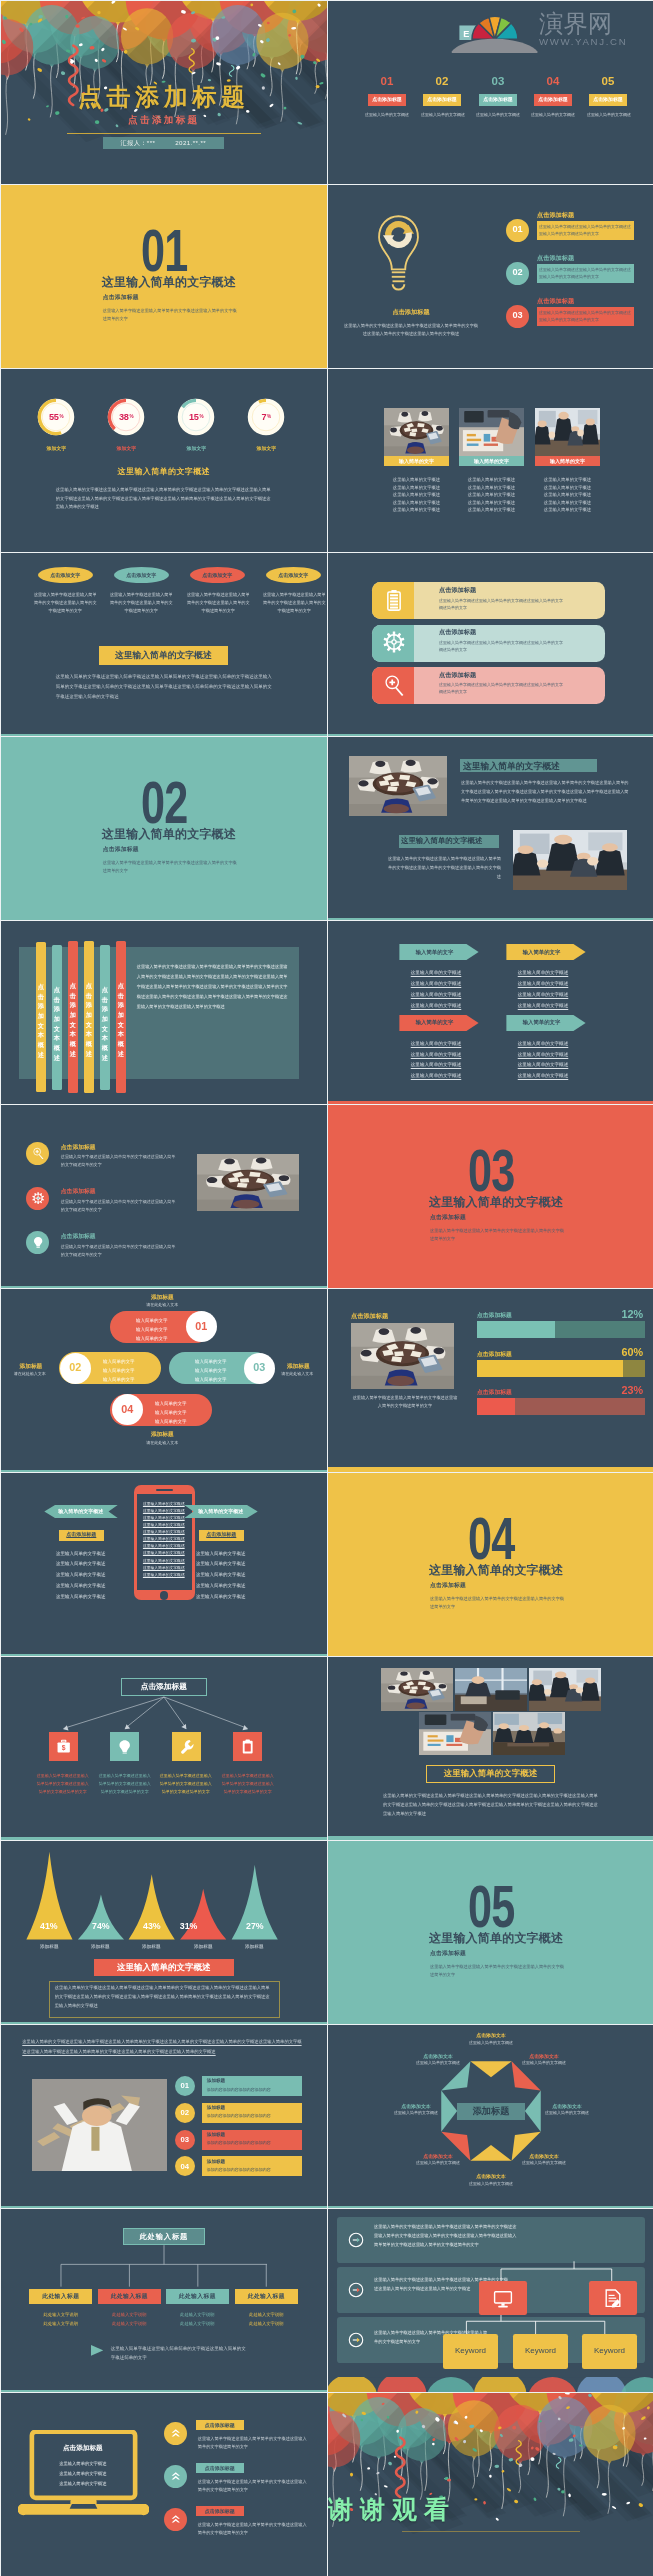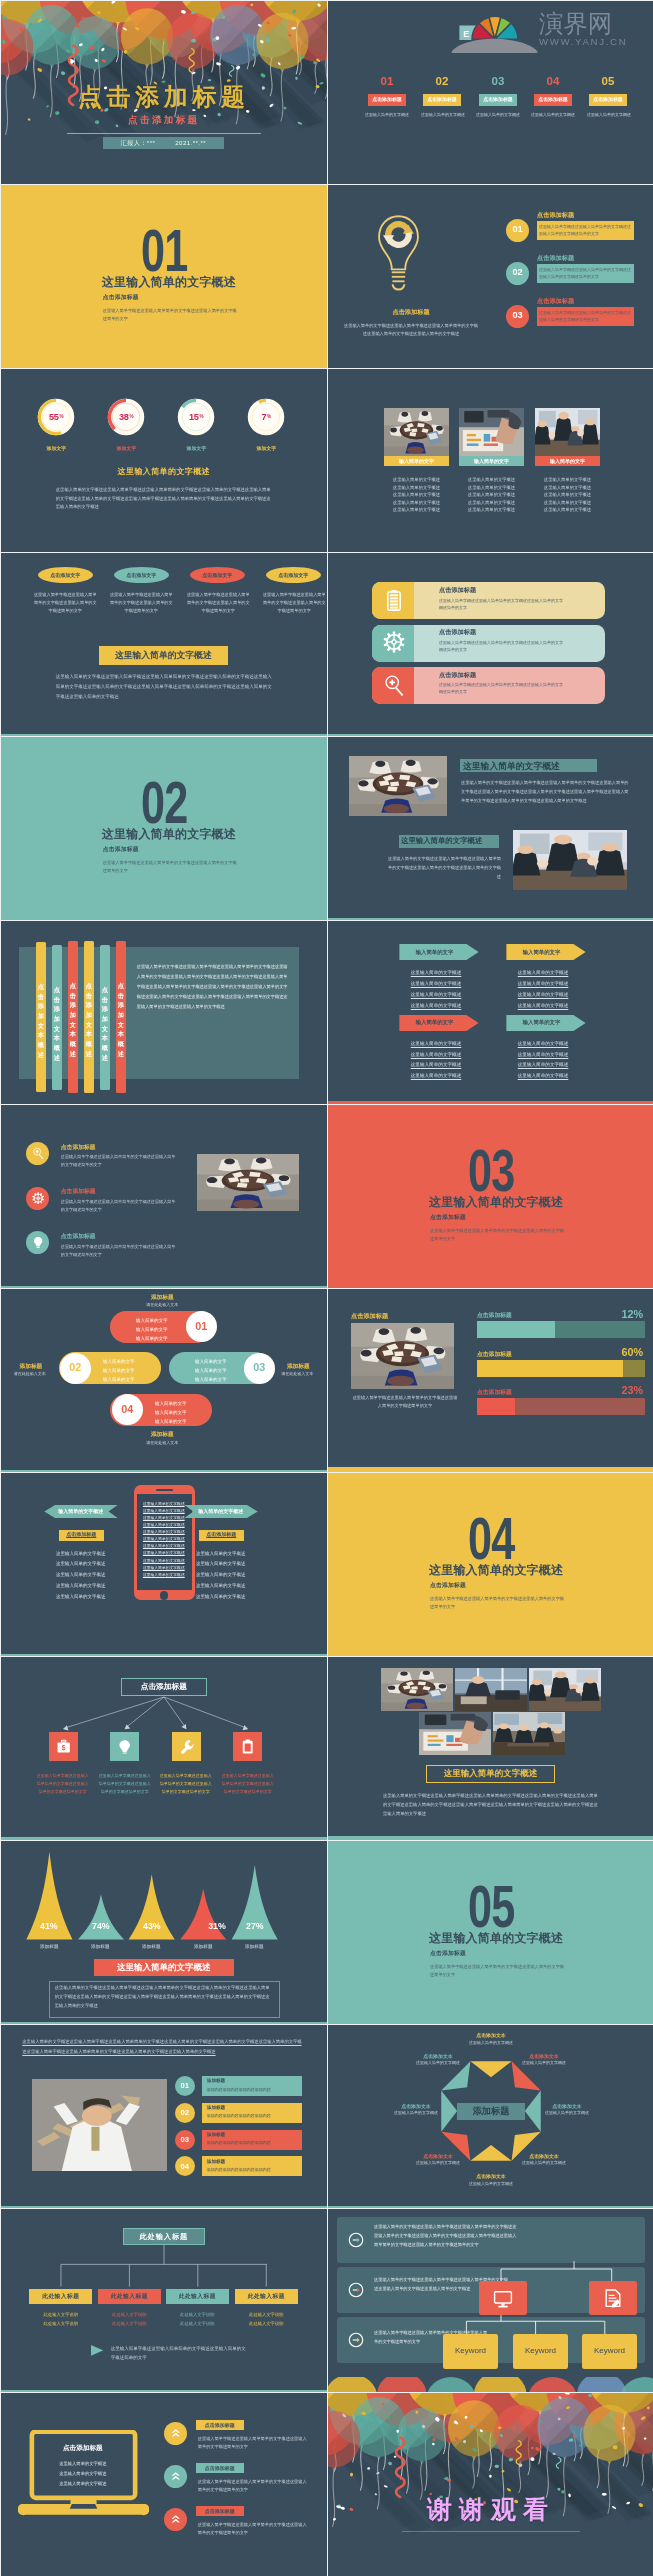--- a/index.html
+++ b/index.html
@@ -1508,21 +1508,21 @@
         <path d="M166 128 C 183.4 102.605, 191 75.517, 196 43.349999999999994 C 201 75.517, 208.6 102.605, 226 128 Z" fill="#edc23f"></path>
         <path d="M233 128 C 250.4 108.185, 258 87.04899999999999, 263 61.94999999999999 C 268 87.04899999999999, 275.6 108.185, 293 128 Z" fill="#ec5a4d"></path>
         <path d="M300 128 C 317.4 98.885, 325 67.82900000000001, 330 30.950000000000003 C 335 67.82900000000001, 342.6 98.885, 360 128 Z" fill="#7ac1b4"></path>
       </svg>
       <div class="a" style="left:25px;top:80px;width:46px;text-align:center;font:bold 8.8px 'Liberation Sans',sans-serif;color:#fff">41%</div>
       <div class="a" style="left:24px;top:103px;width:49px;text-align:center;font:4.6px 'DejaVu Sans',sans-serif;color:#dbe2e7">添加标题</div>
       <div class="a" style="left:77px;top:80px;width:46px;text-align:center;font:bold 8.8px 'Liberation Sans',sans-serif;color:#fff">74%</div>
       <div class="a" style="left:75px;top:103px;width:49px;text-align:center;font:4.6px 'DejaVu Sans',sans-serif;color:#dbe2e7">添加标题</div>
       <div class="a" style="left:128px;top:80px;width:46px;text-align:center;font:bold 8.8px 'Liberation Sans',sans-serif;color:#fff">43%</div>
       <div class="a" style="left:126px;top:103px;width:49px;text-align:center;font:4.6px 'DejaVu Sans',sans-serif;color:#dbe2e7">添加标题</div>
-      <div class="a" style="left:179px;top:80px;width:46px;text-align:right;font:bold 8.8px 'Liberation Sans',sans-serif;color:#fff">31%</div>
+      <div class="a" style="left:179px;top:80px;width:46px;text-align:left;font:bold 8.8px 'Liberation Sans',sans-serif;color:#fff">31%</div>
       <div class="a" style="left:178px;top:103px;width:49px;text-align:center;font:4.6px 'DejaVu Sans',sans-serif;color:#dbe2e7">添加标题</div>
       <div class="a" style="left:231px;top:80px;width:46px;text-align:center;font:bold 8.8px 'Liberation Sans',sans-serif;color:#fff">27%</div>
       <div class="a" style="left:229px;top:103px;width:49px;text-align:center;font:4.6px 'DejaVu Sans',sans-serif;color:#dbe2e7">添加标题</div>
       <div class="a" style="left:93px;top:118px;width:140px;height:17px;background:#e9614e"></div>
       <div class="a" style="left:93px;top:121px;width:140px;text-align:center;font:bold 8.5px 'DejaVu Sans',sans-serif;color:#fff">这里输入简单的文字概述</div>
       <div class="a" style="left:48px;top:140px;width:231px;height:37px;border:0.8px solid #9a8f4a"></div>
       <div class="a" style="left:54px;top:143px;width:218px;font:4.3px 'DejaVu Sans',sans-serif;color:#cdd5db;line-height:2.05">这里输入简单的文字概述这里输入简单字概述这里输入简单简单的文字概述这里输入简单的文字概述这里输入简单的文字概述这里输入简单的文字概述这里输入简单字概述这里输入简单简单的文字概述这里输入简单的文字概述这里输入简单的文字概述</div>
       <div class="a" style="left:0;top:181px;width:326px;height:1.5px;background:#79bdb2"></div>
     </div>
     <div class="slide" style="left:0.8px;top:2025px;background:#394d5d">
@@ -2144,17 +2144,17 @@
           <ellipse cx="316.2" cy="61.2" rx="3.1" ry="2.2" fill="#6fb6ab" transform="rotate(-15 316.2 61.2)"></ellipse>
           <ellipse cx="390.5" cy="143.1" rx="2.6" ry="1.4" fill="#ffffff" transform="rotate(-21 390.5 143.1)"></ellipse>
           <ellipse cx="64.9" cy="104.2" rx="2.2" ry="1.4" fill="#c7cbd2" transform="rotate(-24 64.9 104.2)"></ellipse>
           <ellipse cx="328.8" cy="68.3" rx="2.5" ry="1.3" fill="#4caf86" transform="rotate(11 328.8 68.3)"></ellipse>
           <ellipse cx="99.6" cy="71.1" rx="2.2" ry="1.9" fill="#4caf86" transform="rotate(-29 99.6 71.1)"></ellipse>
           <ellipse cx="227.6" cy="101.9" rx="1.9" ry="1.5" fill="#e9b930" transform="rotate(-29 227.6 101.9)"></ellipse>
           <ellipse cx="211.2" cy="108.2" rx="1.7" ry="2.0" fill="#ffffff" transform="rotate(-7 211.2 108.2)"></ellipse>
           <ellipse cx="416.6" cy="19.2" rx="1.8" ry="2.1" fill="#e9b930" transform="rotate(39 416.6 19.2)"></ellipse>
         </g>
       </svg>
-      <div class="a" style="left:0;top:100px;width:326px;text-align:center;font:bold 25px 'DejaVu Sans',sans-serif;color:#f0abfc;letter-spacing:7px;text-shadow:0 0.8px 1.5px rgba(0,0,0,.3)">谢谢观看</div>
+      <div class="a" style="left:0;top:100px;width:326px;text-align:left;font:bold 25px 'DejaVu Sans',sans-serif;color:#86efac;letter-spacing:7px;text-shadow:0 0.8px 1.5px rgba(0,0,0,.3)">谢谢观看</div>
       <div class="a" style="left:74px;top:138px;width:178px;height:0.8px;background:rgba(201,166,60,.55)"></div>
     </div>
   </div>
 
 
 </body></html>

